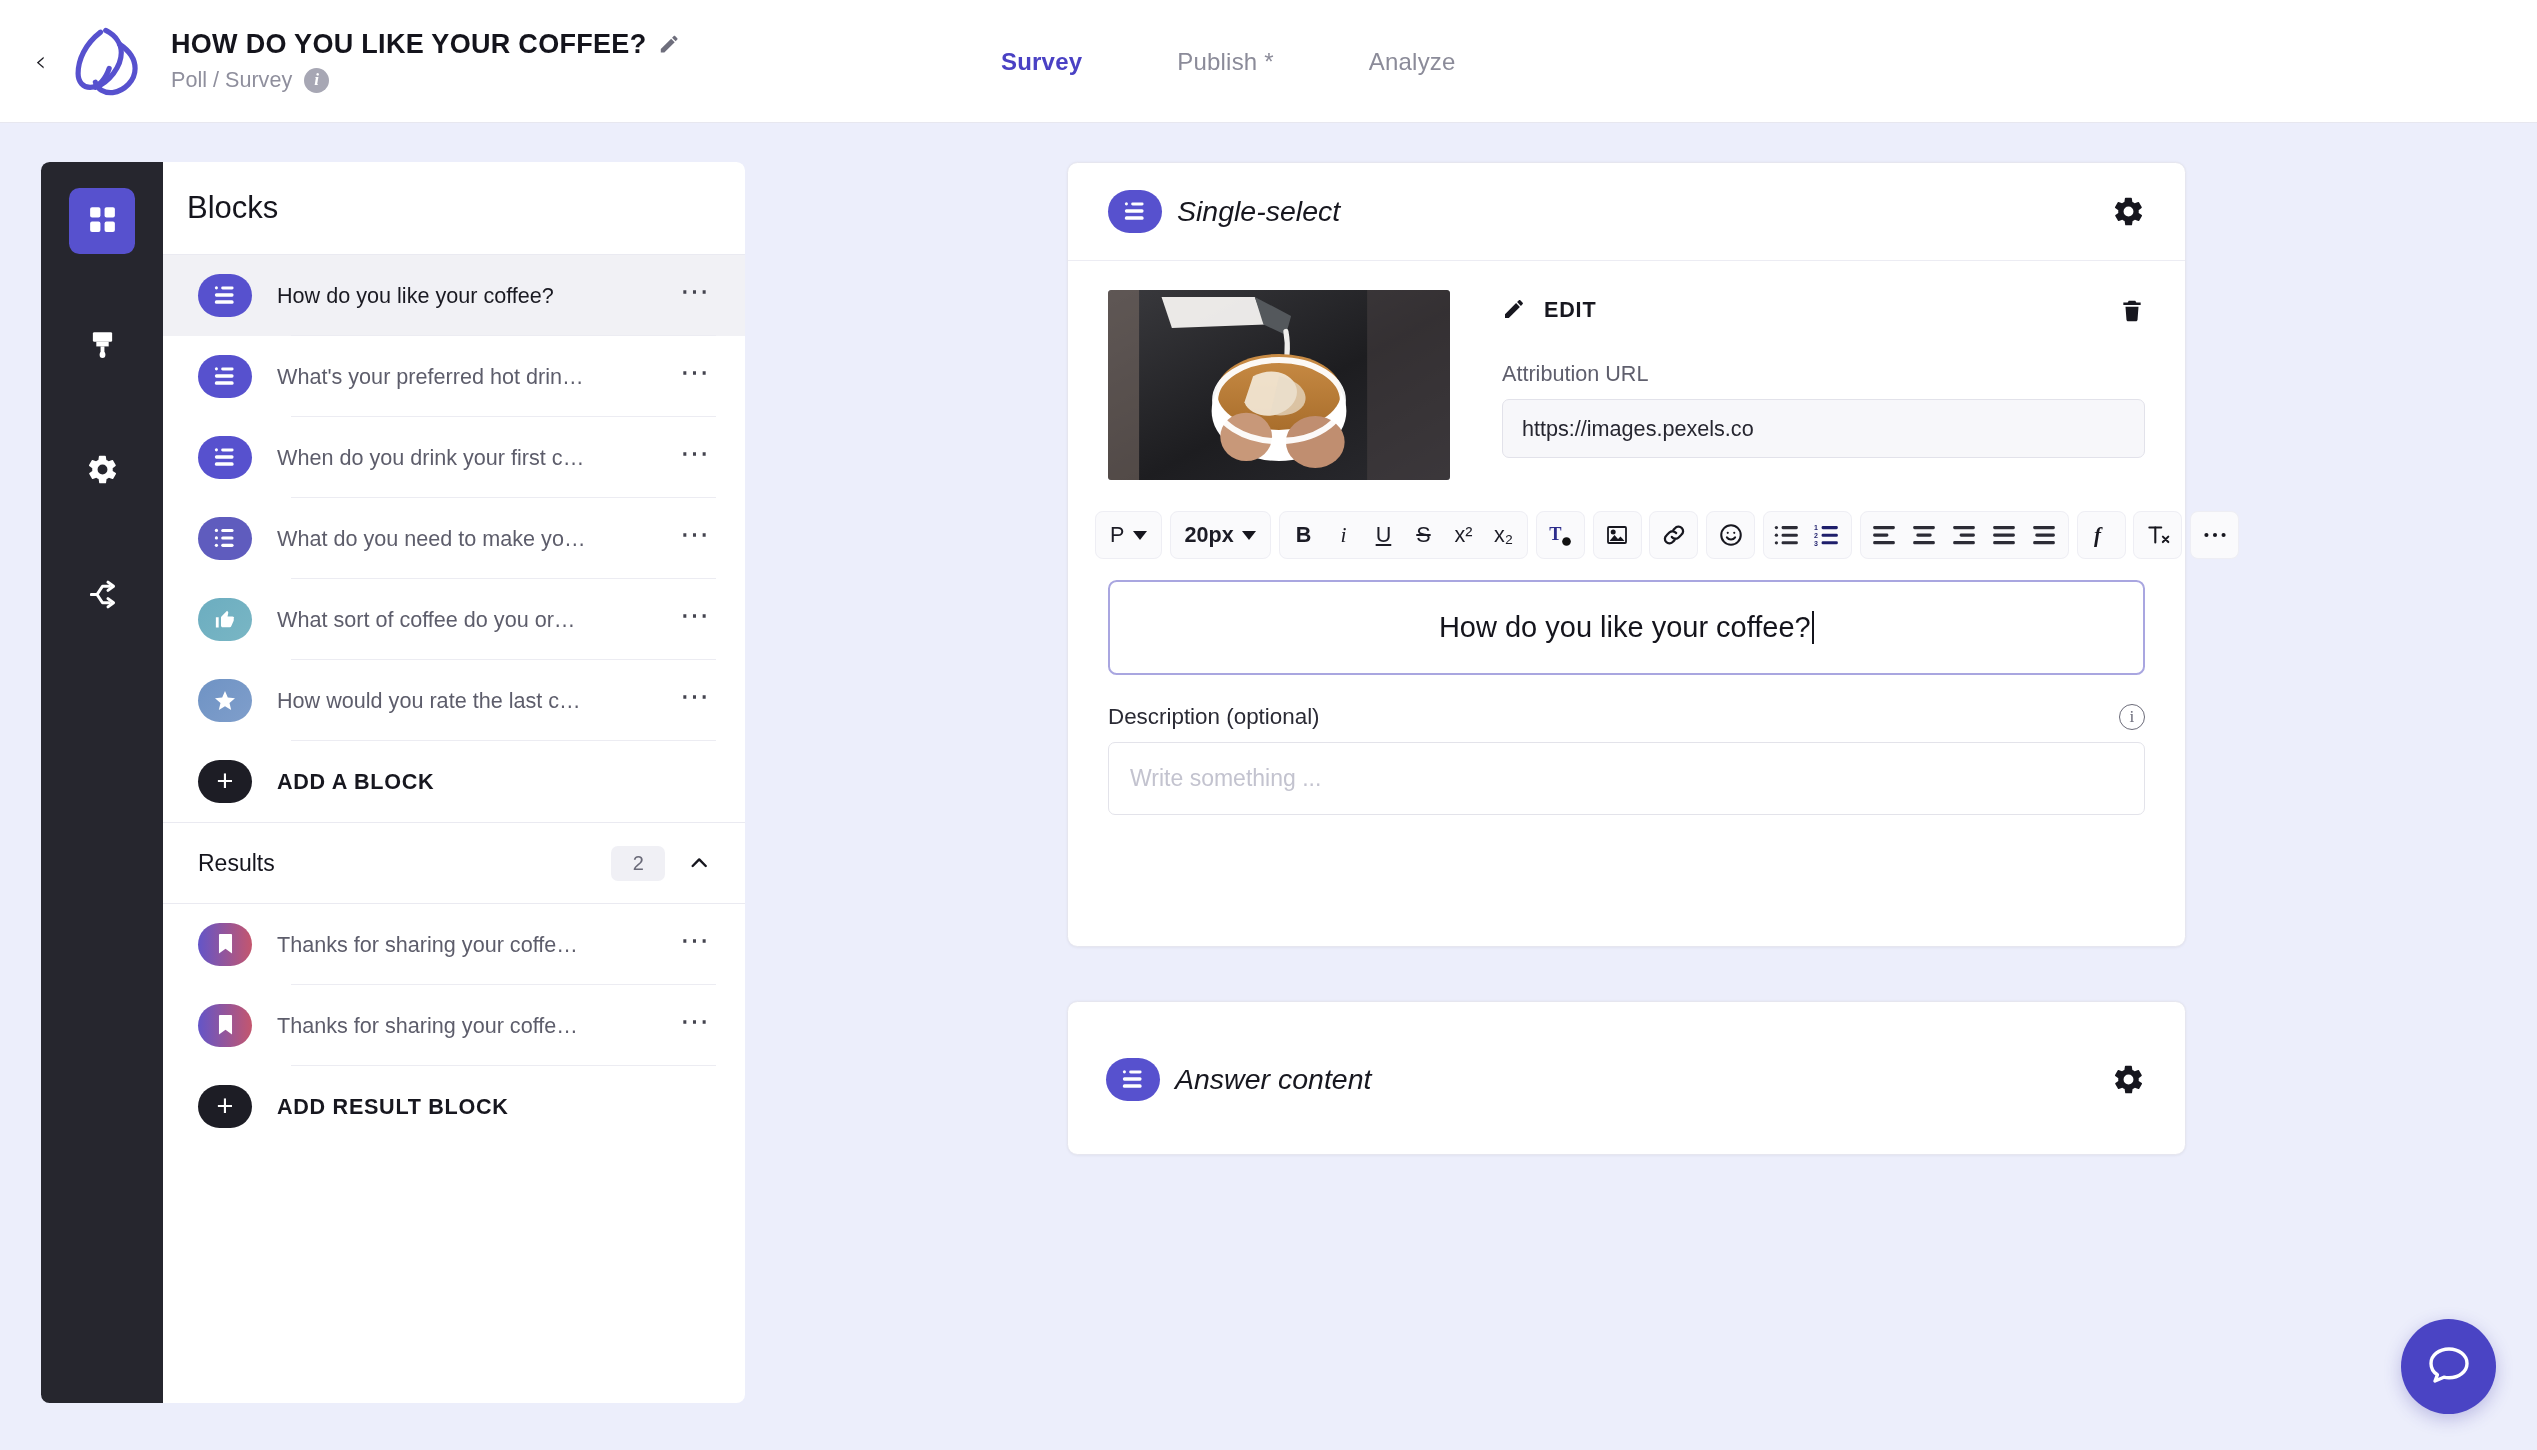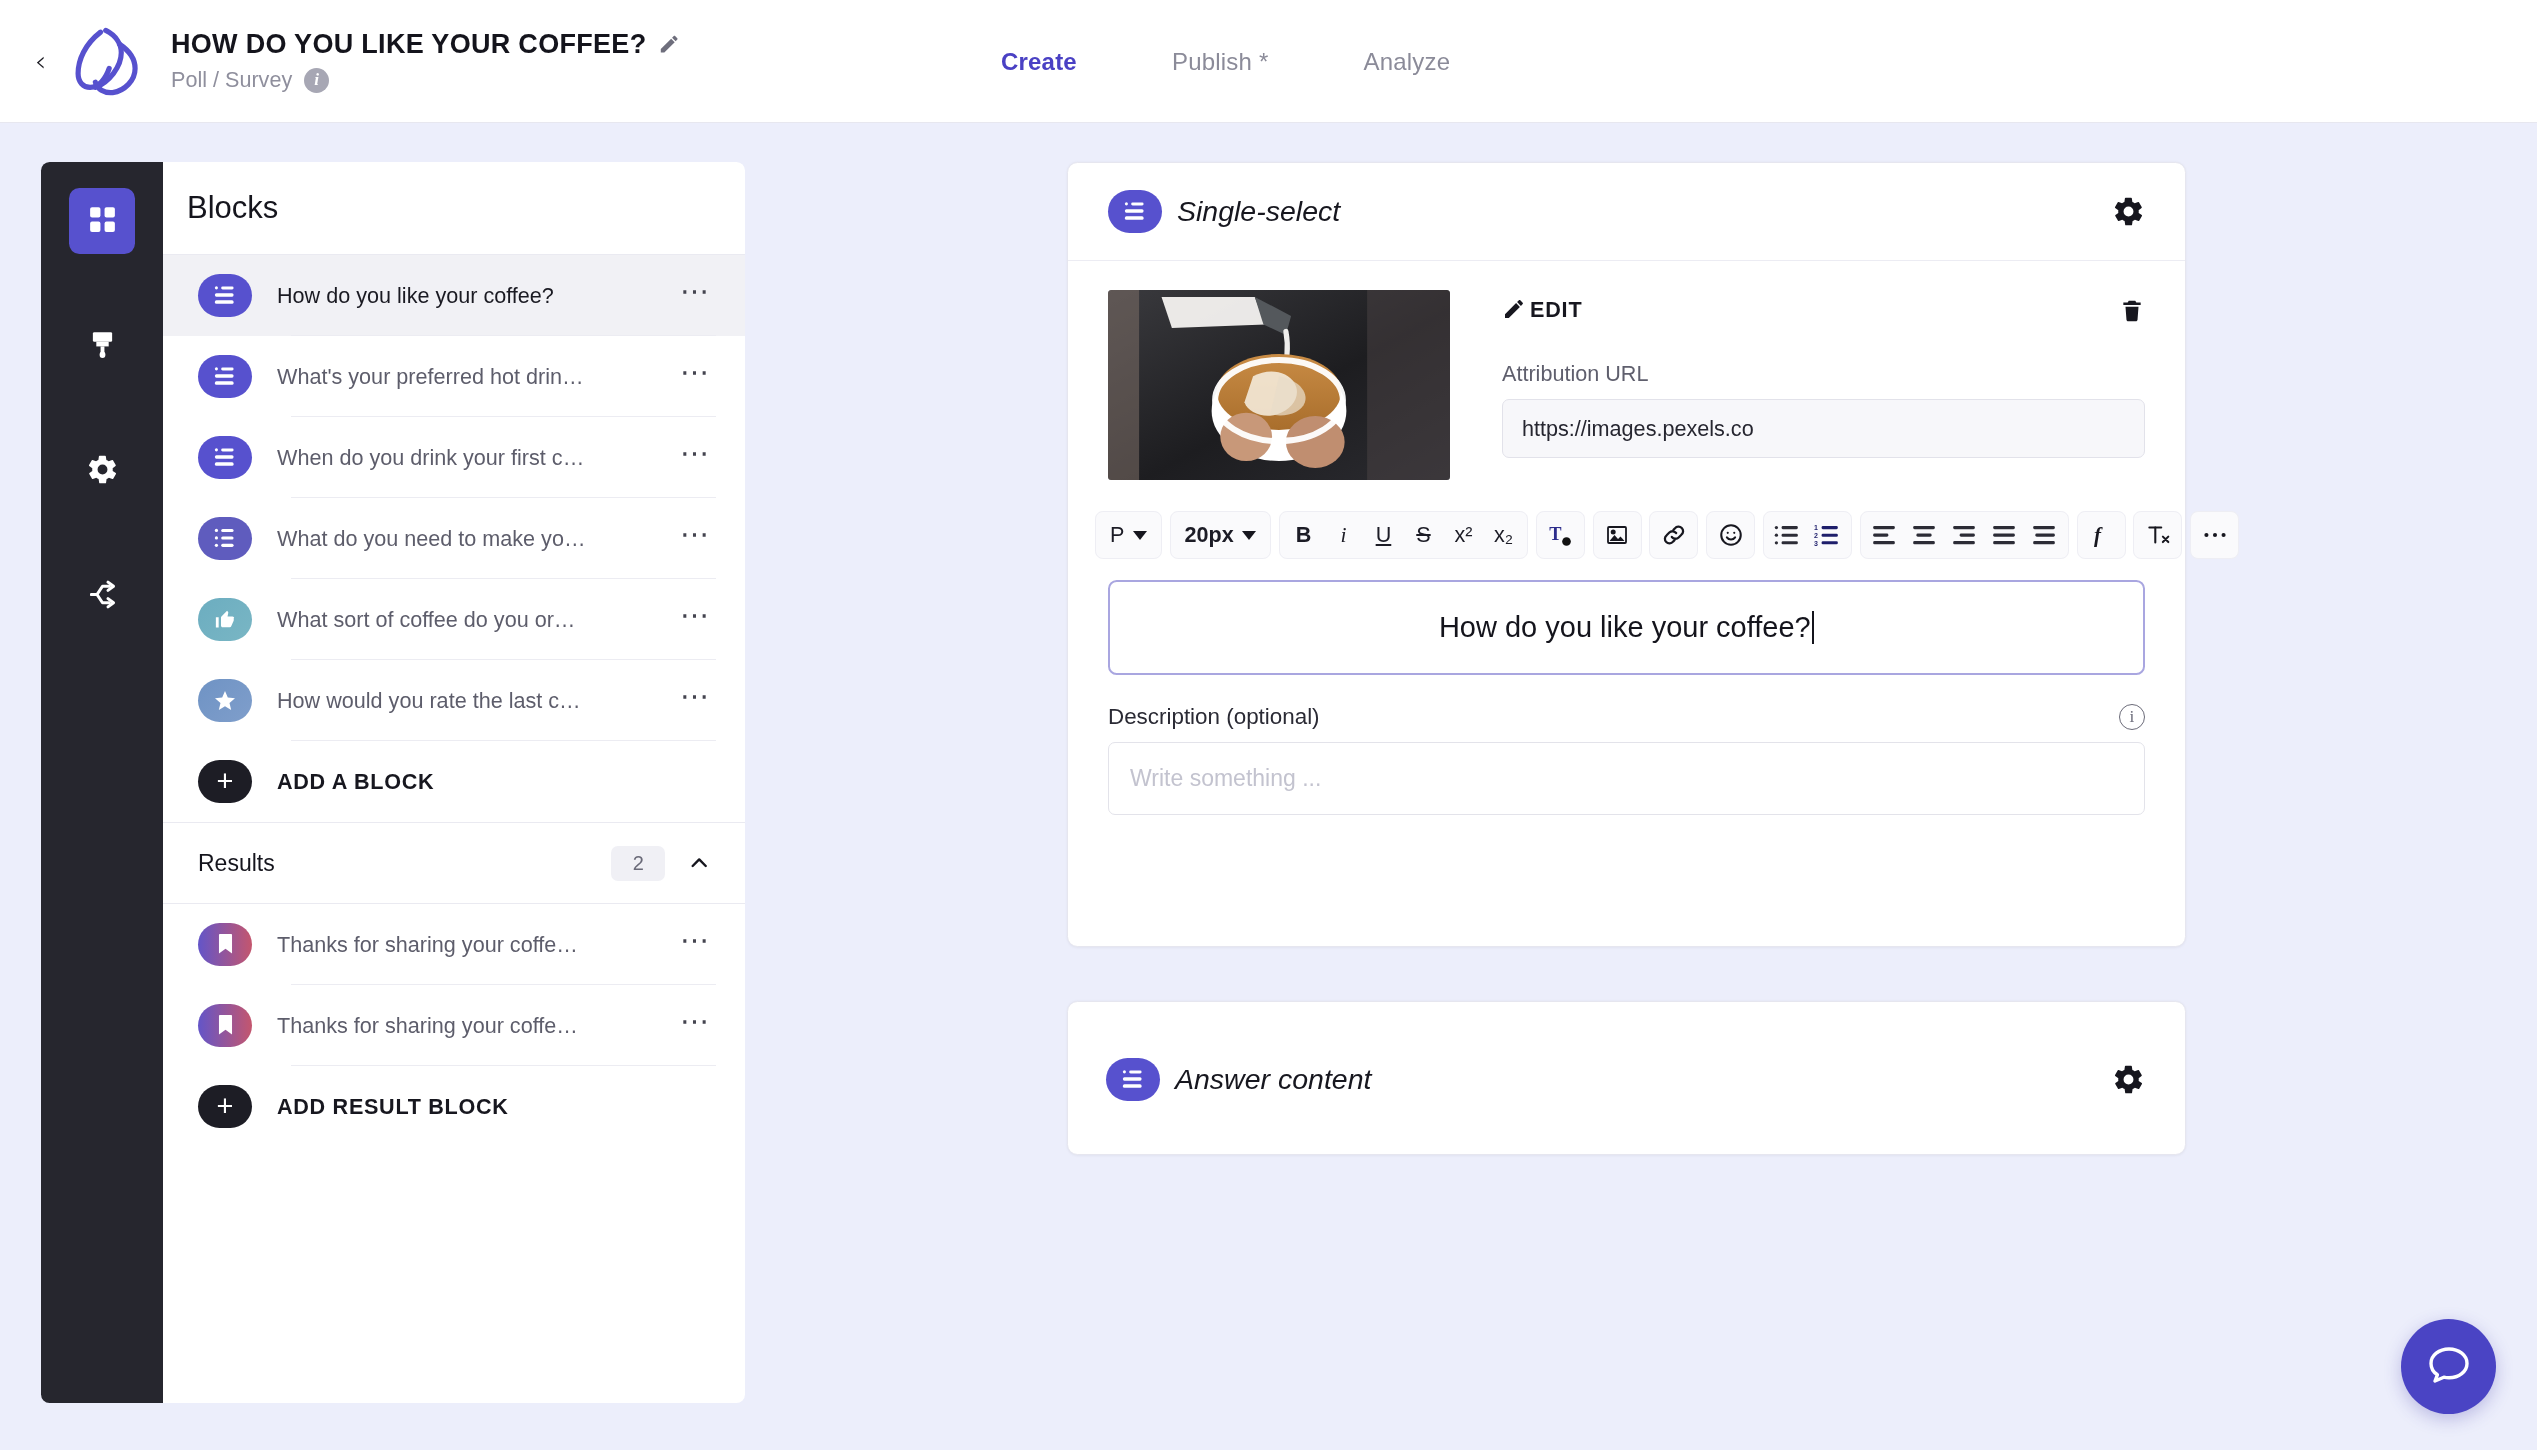--- a/index.html
+++ b/index.html
@@ -152,21 +152,21 @@
   .gear-btn { width: 33px; height: 33px; cursor: pointer; }
 
   .card-body { padding: 29px 40px 0 40px; }
   .media-row { display: flex; }
   .thumb {
     width: 342px; height: 190px; border-radius: 3.5px; flex: 0 0 auto;
     overflow: hidden; position: relative;
   }
   .media-right { flex: 1; margin-left: 52px; }
   .media-top { display: flex; align-items: center; height: 40px; }
-  .edit-btn { display: flex; align-items: center; gap: 4px; cursor: pointer; }
+  .edit-btn { display: flex; align-items: center; gap: 18px; cursor: pointer; }
   .edit-label { font-size: 21.6px; font-weight: 700; letter-spacing: 0.8px; color: #17171f; }
   .trash-btn { margin-left: auto; cursor: pointer; width: 26px; height: 29px; }
 
   .attr-row { display: flex; gap: 30px; margin-top: 31px; }
   .attr-col { flex: 1; }
   .attr-label { font-size: 21.6px; color: #5f5f6d; }
   .attr-input {
     margin-top: 12px; height: 59px; width: 100%;
     border: 0.9px solid #e2e2ea; border-radius: 7px; background: #f7f7fa;
     font-size: 21.6px; color: #262630; padding: 0 19px;
@@ -248,21 +248,21 @@
         </svg>
       </span>
     </div>
     <div class="subtitle">
       <span>Poll / Survey</span>
       <span class="info-dot">i</span>
     </div>
   </div>
 
   <div class="nav-tabs">
-    <div class="nav-tab active">Create</div>
+    <div class="nav-tab active">Survey</div>
     <div class="nav-tab">Publish *</div>
     <div class="nav-tab">Analyze</div>
   </div>
 
 </div>
 
 <div class="rail">
   <div class="rail-btn active">
     <span>
       <svg width="33" height="33" viewBox="0 0 24 24" fill="#ffffff">

